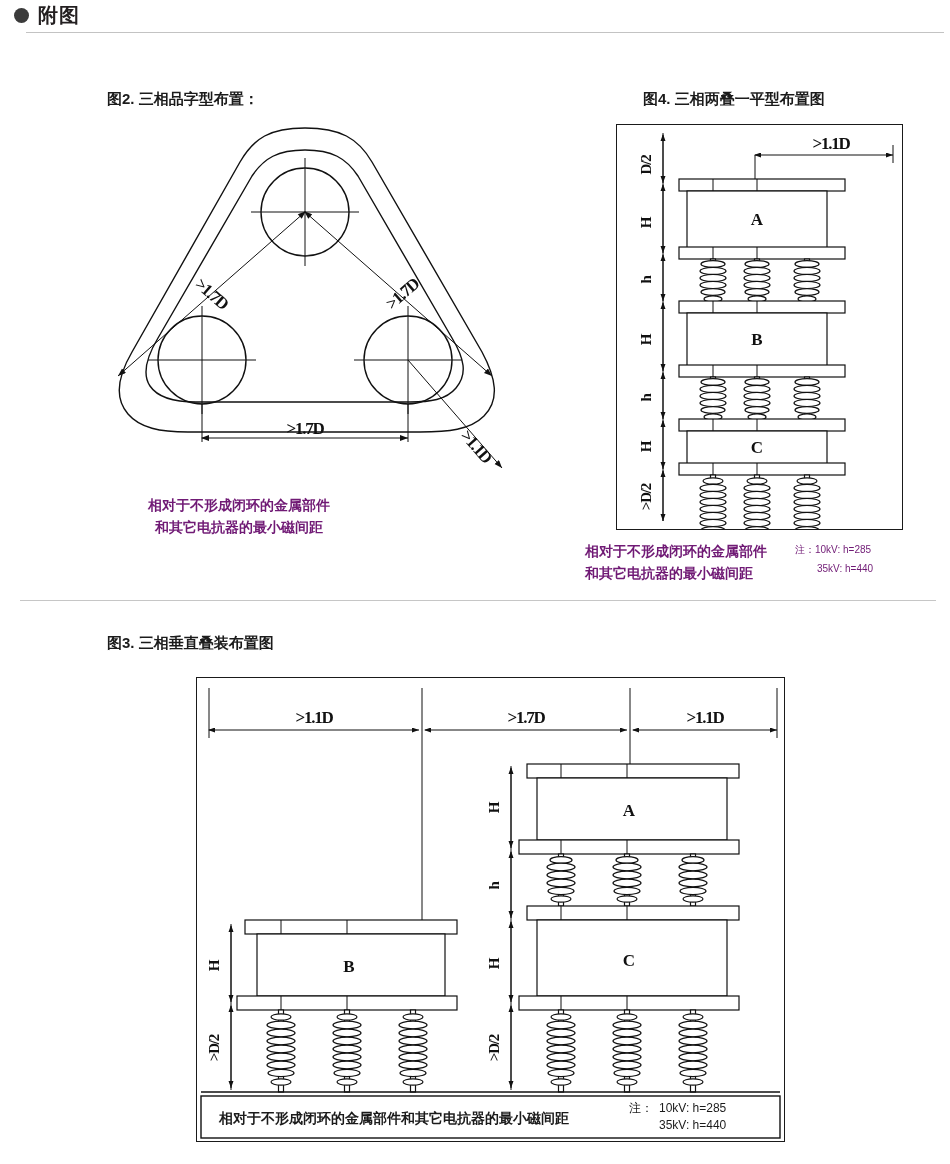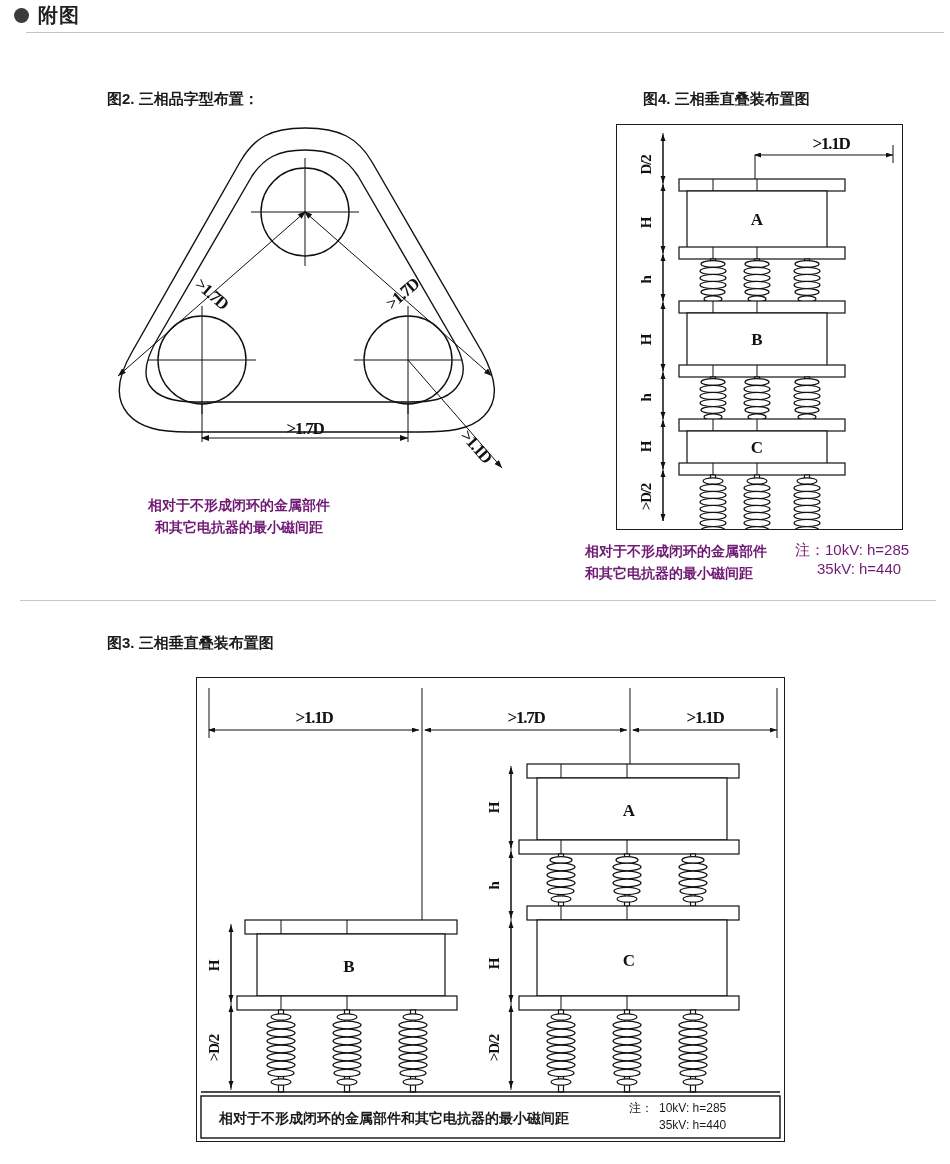--- a/index.html
+++ b/index.html
@@ -79,21 +79,21 @@
     text-align: center;
   }
   .fig4-note {
     left: 585px; top: 540px;
     font-size: 14px;
     line-height: 22px;
     font-weight: bold;
   }
   .fig4-hnote {
     left: 795px; top: 540px;
-    font-size: 15px;
+    font-size: 10px;
     line-height: 19px;
     font-weight: normal;
   }
   .fig4-hnote .kv { display: block; white-space: nowrap; }
   .fig4-hnote .kv.indent { padding-left: 22px; }
 
   
   .dwg-box {
     position: absolute;
     border: 1px solid #1a1a1a;
@@ -212,21 +212,21 @@
   <text class="dimtxt" x="108" y="178" text-anchor="middle" transform="rotate(41 108 178)">&gt;1.7D</text>
   <text class="dimtxt" x="306" y="178" text-anchor="middle" transform="rotate(-41 306 178)">&gt;1.7D</text>
   <text class="dimtxt" x="372" y="330" text-anchor="middle" transform="rotate(49 372 330)">&gt;1.1D</text>
 </svg>
 
 <div class="note-block tri-note">
   <span class="note-line">相对于不形成闭环的金属部件</span>
   <span class="note-line">和其它电抗器的最小磁间距</span>
 </div>
 
-<div class="fig-caption cap-fig4">图4.  三相垂直叠装布置图</div>
+<div class="fig-caption cap-fig4">图4.  三相两叠一平型布置图</div>
 
 <div class="dwg-box" id="fig4-box">
   <svg width="285" height="404" viewBox="0 0 285 404">
     <defs>
       <marker id="a4" markerWidth="8" markerHeight="8" refX="7" refY="2.5" orient="auto">
         <path d="M0,0 L7,2.5 L0,5 z" fill="#111"></path>
       </marker>
       <marker id="a4s" markerWidth="8" markerHeight="8" refX="1" refY="2.5" orient="auto">
         <path d="M7,0 L0,2.5 L7,5 z" fill="#111"></path>
       </marker>

